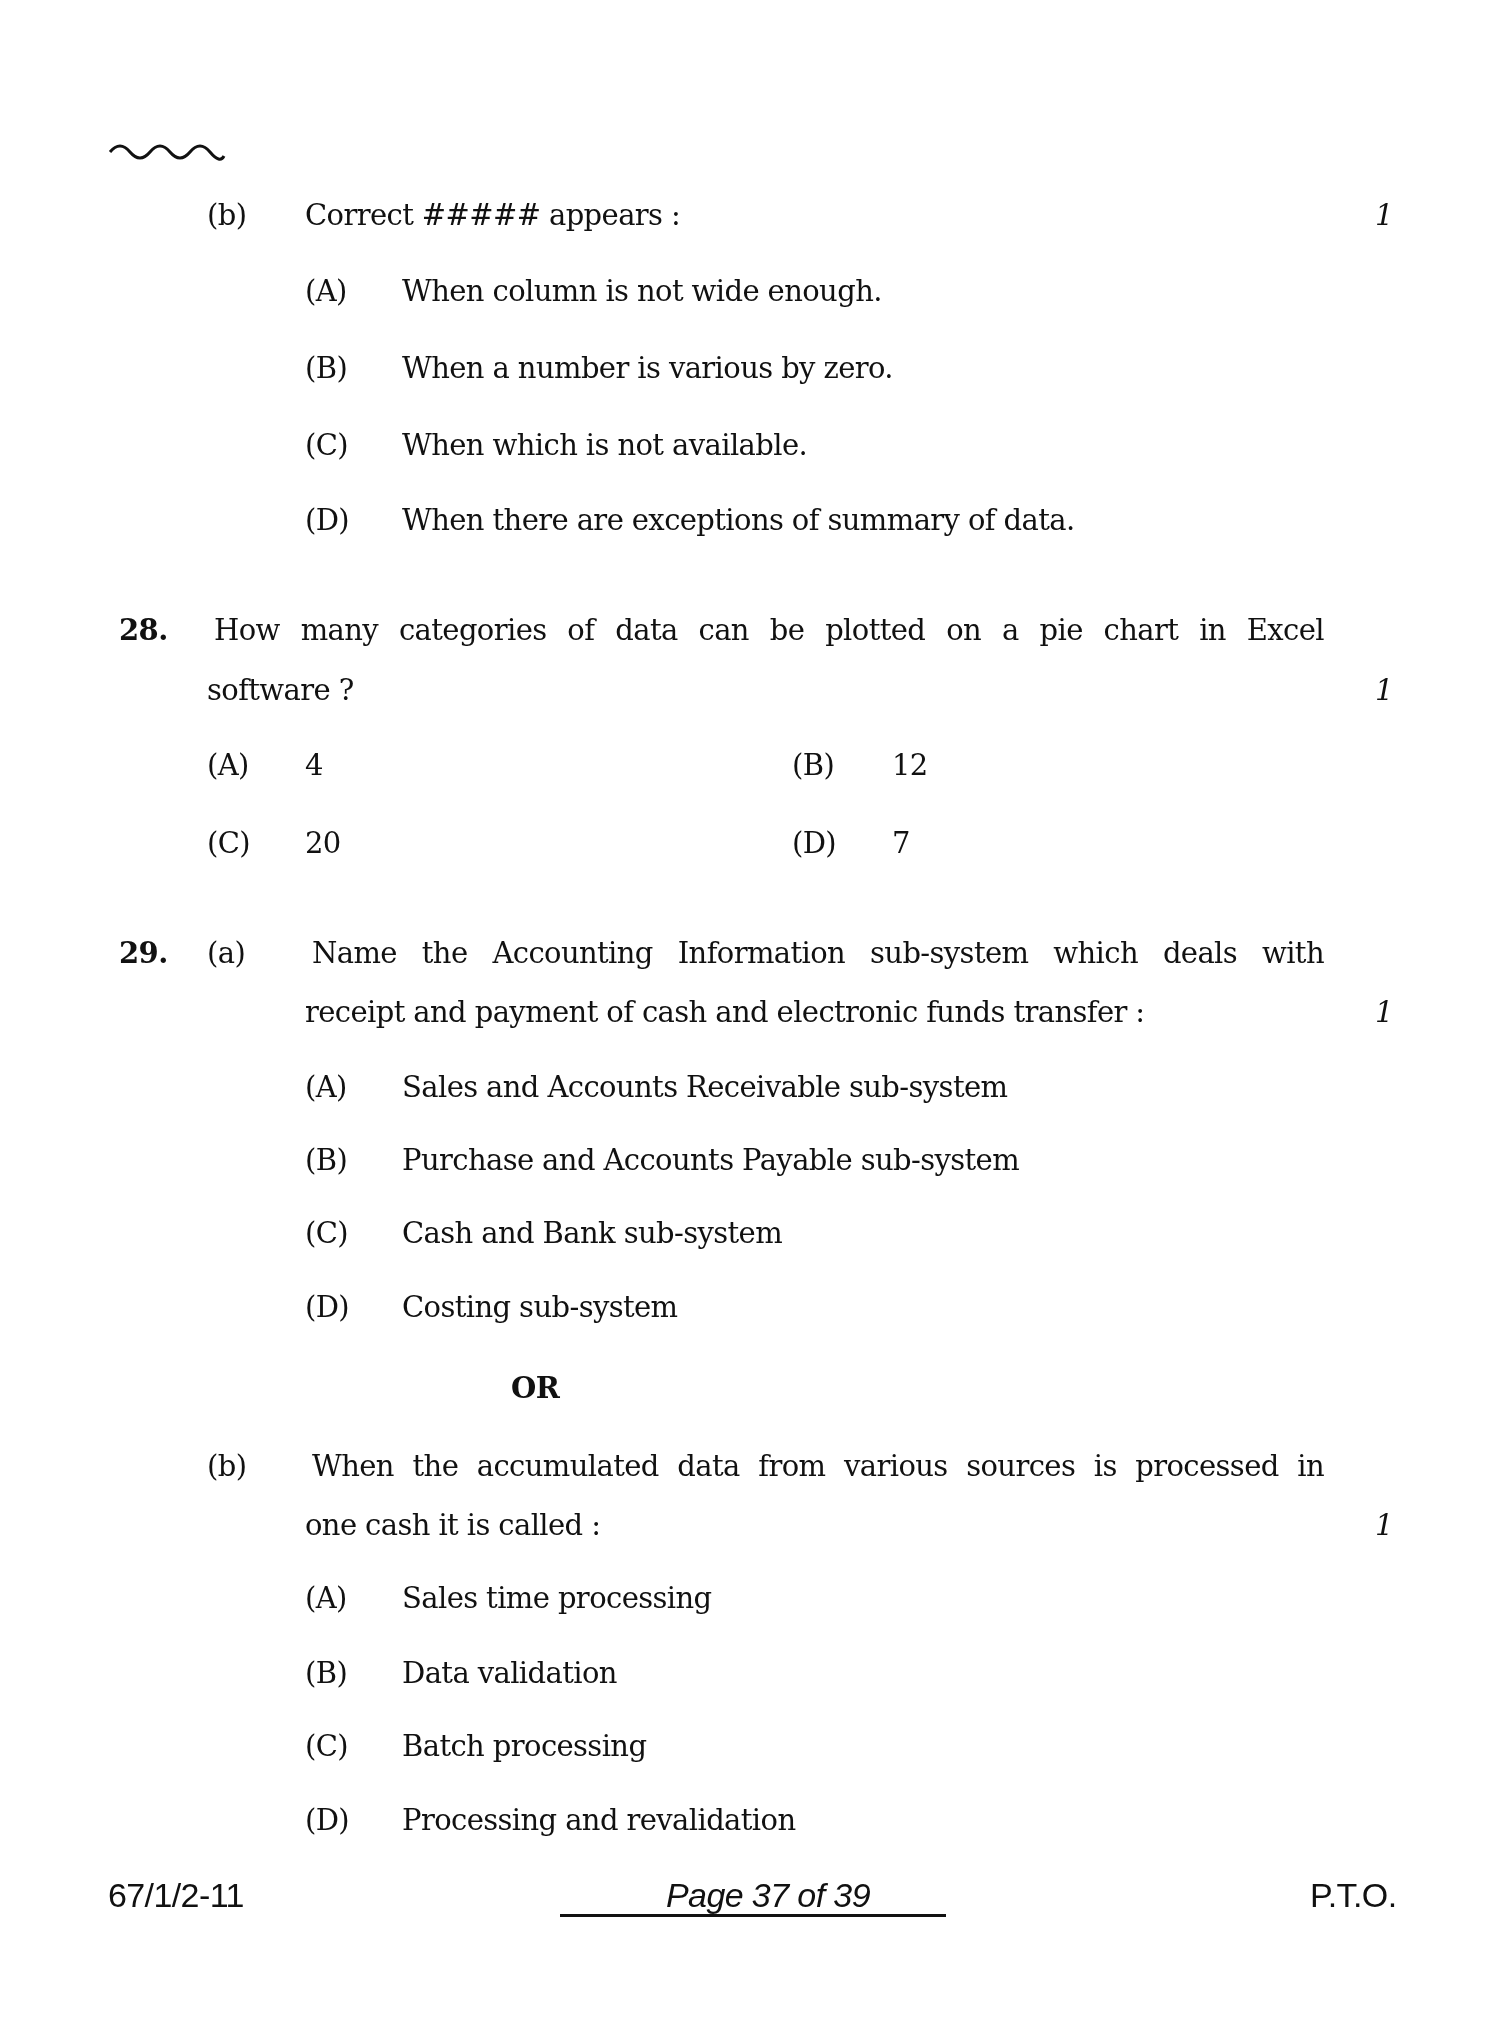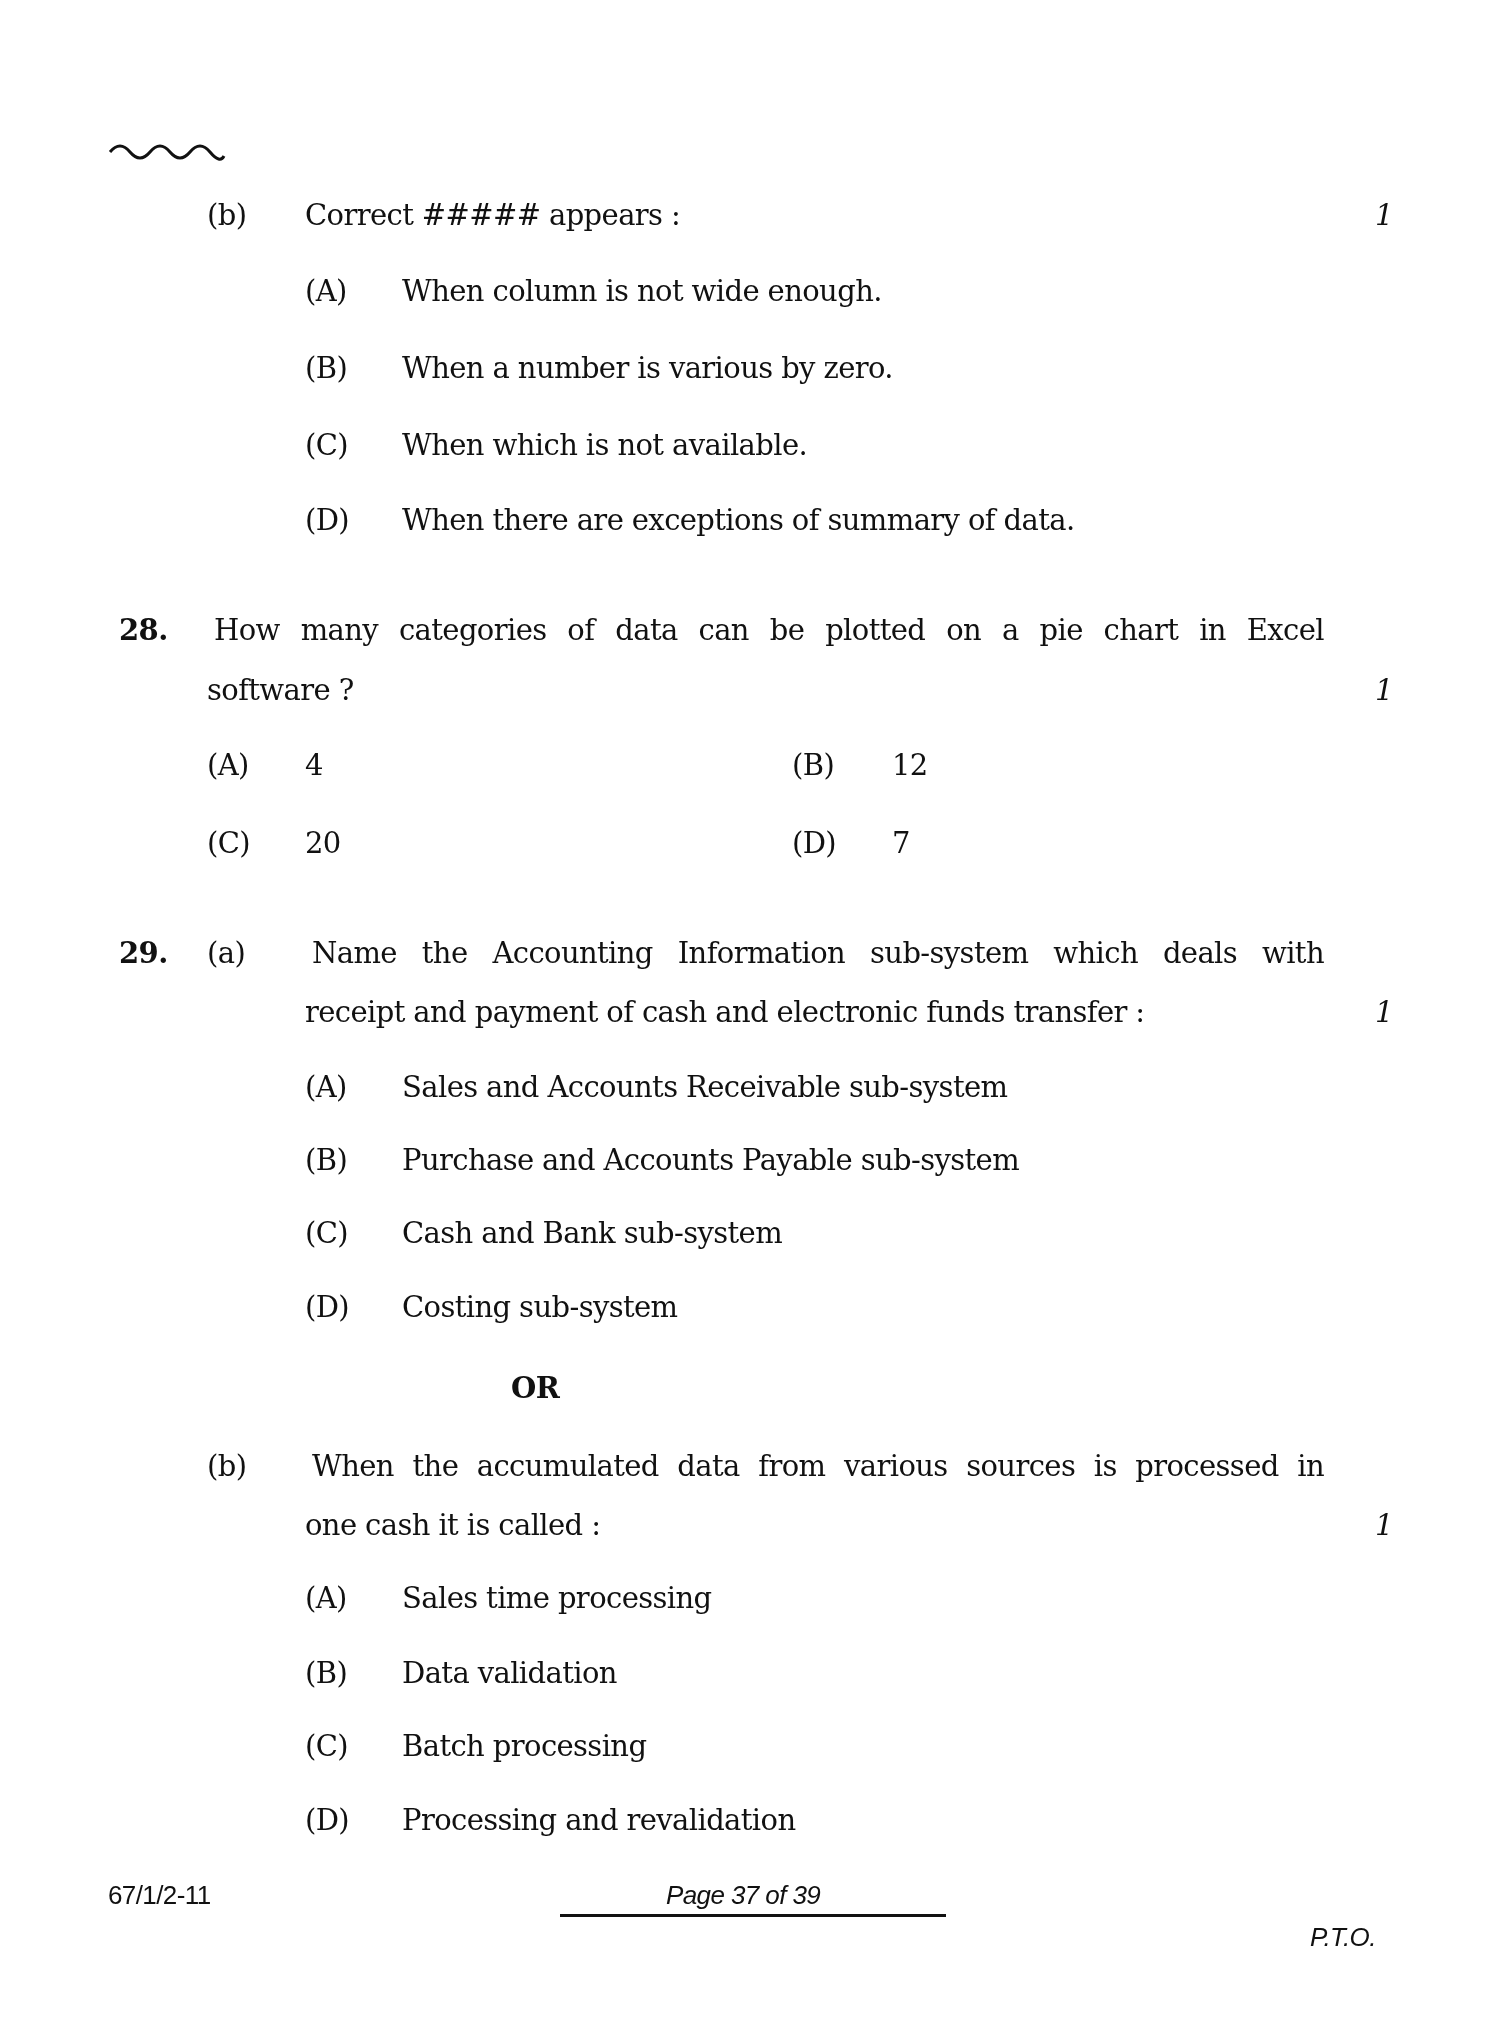--- a/index.html
+++ b/index.html
@@ -1,21 +1,21 @@
 <!DOCTYPE html>
 <html><head>
 <meta charset="utf-8">
 <style>
   html, body { margin:0; padding:0; background:#ffffff; }
   body { width:1505px; height:2034px; position:relative; overflow:hidden;
          font-family:"DejaVu Serif","Liberation Serif",serif; color:#111; }
   .t { position:absolute; white-space:nowrap; font-size:29px; line-height:1; transform:translateY(-50%); letter-spacing:-0.6px; }
   .bold { font-weight:bold;margin-left:11px; }
   .marks { font-style:italic; }
-  .footer { font-family:"Liberation Sans","DejaVu Sans",sans-serif; font-size:26px; }
+  .footer { font-family:"Liberation Sans","DejaVu Sans",sans-serif; font-size:34px; }
   .just { white-space:normal; text-align:justify; text-align-last:justify;margin-left:7px; }
   .underline { position:absolute; height:3px; background:#111; }
 </style>
 </head>
 <body>
 
 <svg style="position:absolute;left:108px;top:140px" width="120" height="24" viewBox="0 0 120 24">
   <path d="M2 12 Q 12 0 22 12 T 42 12 T 62 12 T 82 12 T 102 12 T 116 16" fill="none" stroke="#111" stroke-width="3"></path>
 </svg>
 
@@ -82,14 +82,14 @@
   <span class="t" style="left:305px;top:1746px">(C)</span>
   <span class="t" style="left:402px;top:1746px">Batch processing</span>
   <span class="t" style="left:305px;top:1820px">(D)</span>
   <span class="t" style="left:402px;top:1820px">Processing and revalidation</span>
 </div>
 
 <div>
   <span class="t footer" style="left:108px;top:1895px">67/1/2-11</span>
   <span class="t footer" style="left:666px;top:1895px;font-style:italic">Page 37 of 39</span>
   <div class="underline" style="left:560px;top:1914px;width:386px"></div>
-  <span class="t footer" style="left:1310px;top:1937px;font-style:italic">P.T.O.</span>
+  <span class="t footer" style="left:1310px;top:1895px;">P.T.O.</span>
 </div>
 
 </body></html>

